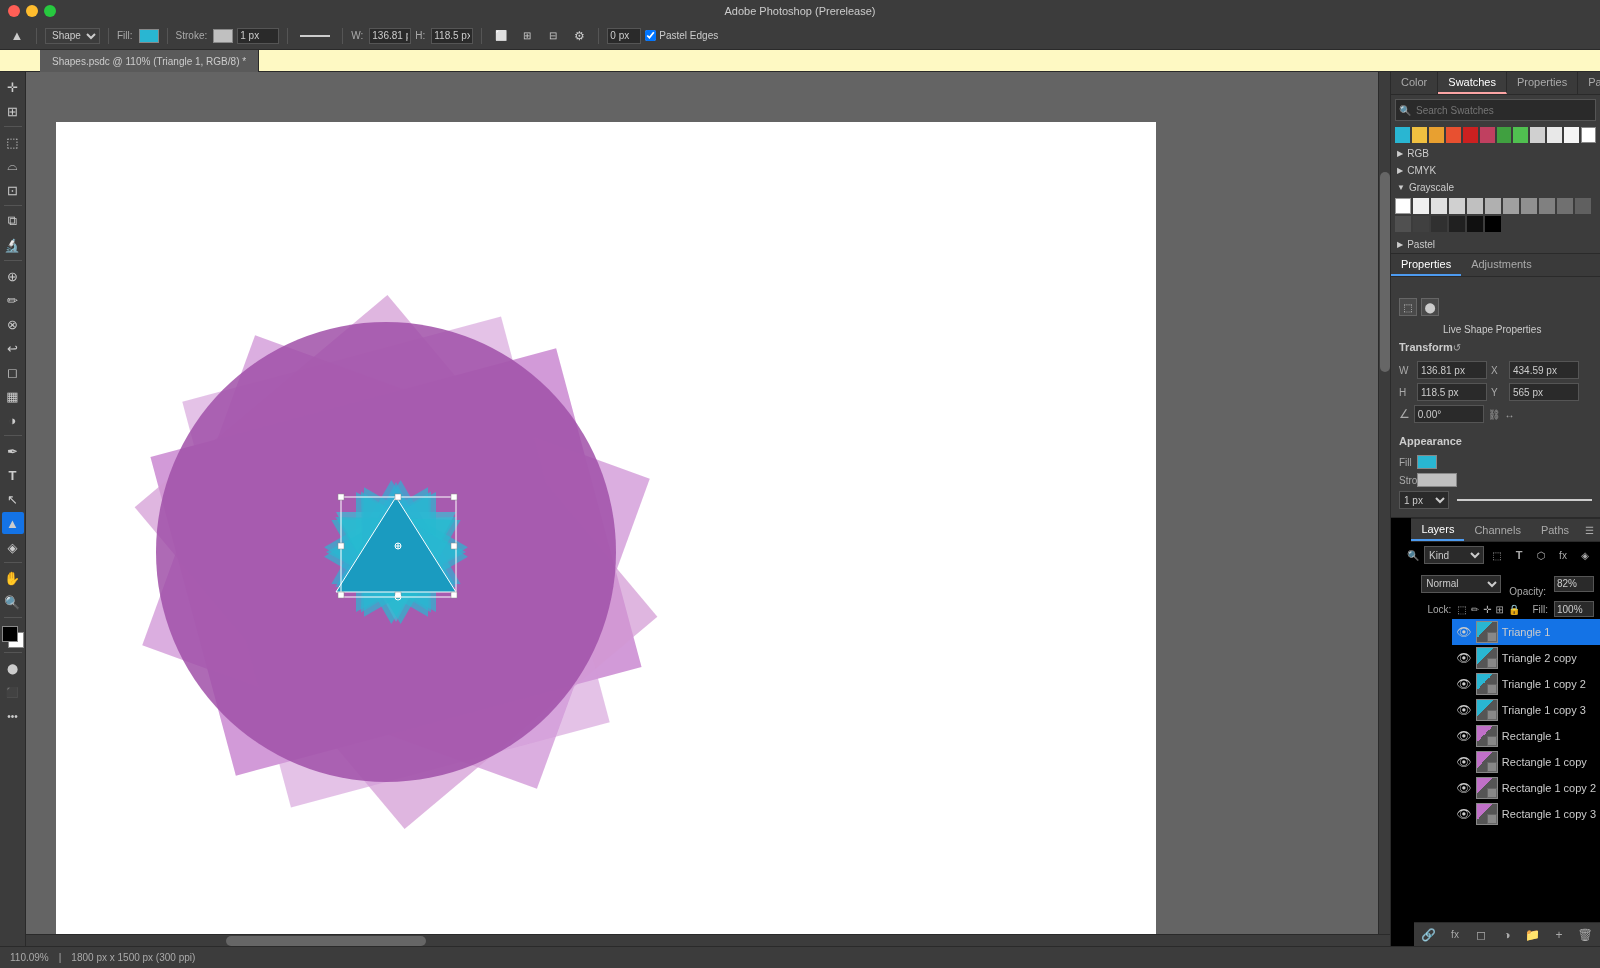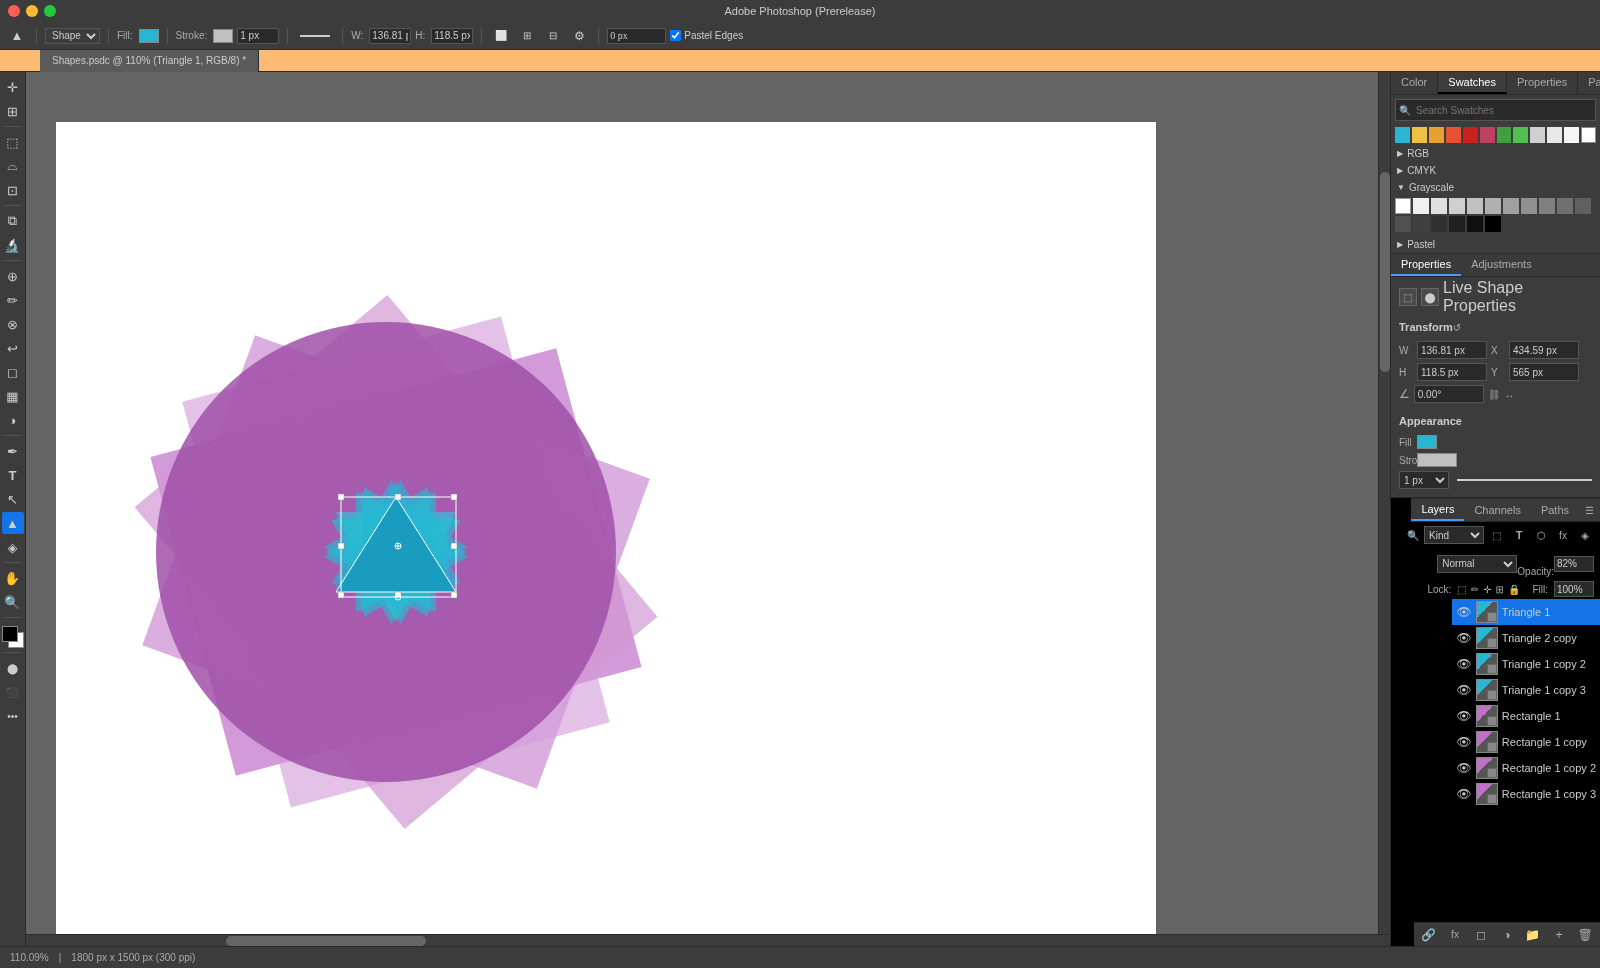--- a/index.html
+++ b/index.html
@@ -37,23 +37,22 @@
     .opt-color-box { width: 20px; height: 14px; background: #29b6d2; border: 1px solid #888; cursor: pointer; }
     .opt-stroke-box { width: 20px; height: 14px; background: #c0c0c0; border: 1px solid #888; cursor: pointer; }
     .opt-input { width: 42px; height: 16px; background: #2a2a2a; border: 1px solid #555; color: #ccc; font-size: 10px; padding: 0 2px; }
     .opt-dropdown { height: 16px; background: #3c3c3c; border: 1px solid #555; color: #ccc; font-size: 10px; padding: 0 2px; }
     .opt-checkbox-label { display: flex; align-items: center; gap: 3px; cursor: pointer; }
     .align-edges-check { width: 11px; height: 11px; }
 
     
     #tabbar {
       height: 22px;
-      background: #fdba74;
-      display: flex;
-      align-items: center;
+      background: #fef9c3;
+      display: flex;
       padding-left: 40px;
       border-bottom: 1px solid #2a2a2a;
     }
     .doc-tab {
       height: 22px;
       padding: 0 12px;
       background: #4a4a4a;
       border-right: 1px solid #2a2a2a;
       display: flex;
       align-items: center;
@@ -140,21 +139,21 @@
       background: #3a3a3a;
       border-bottom: 1px solid #2a2a2a;
     }
     .panel-tab {
       padding: 4px 10px;
       font-size: 11px;
       color: #aaa;
       cursor: pointer;
       border-right: 1px solid #2a2a2a;
     }
-    .panel-tab.active { color: #fff; background: #3c3c3c; border-bottom: 2px solid #000000; }
+    .panel-tab.active { color: #fff; background: #3c3c3c; border-bottom: 2px solid #fca5a5; }
     .swatch-search {
       width: 100%;
       height: 22px;
       background: #2a2a2a;
       border: 1px solid #555;
       color: #ccc;
       font-size: 10px;
       padding: 0 6px 0 20px;
     }
     .search-wrap { position: relative; padding: 4px; }
@@ -194,21 +193,21 @@
       display: flex;
       flex-direction: column;
       overflow: hidden;
       align-items: flex-end;
     }
     .layers-tabs { display: flex; background: #3a3a3a; border-bottom: 1px solid #2a2a2a; border-top: 1px solid #2a2a2a; align-items: center; }
     .layers-tab { padding: 4px 10px; font-size: 11px; color: #aaa; cursor: pointer; }
     .layers-tab.active { color: #fff; border-bottom: 2px solid #4d9bf0; }
     .layers-controls { display: flex; align-items: center; gap: 4px; padding: 4px 6px; }
     .layer-mode { width: 80px; height: 18px; background: #2a2a2a; border: 1px solid #555; color: #ccc; font-size: 10px; }
-    .layer-opacity-row { display: flex; align-items: center; gap: 0; padding: 2px 6px; }
+    .layer-opacity-row { display: flex; align-items: center; gap: 8px; padding: 2px 6px; }
     .opacity-label { font-size: 10px; color: #aaa; margin-top: 16px; }
     .opacity-input { width: 40px; height: 16px; background: #2a2a2a; border: 1px solid #555; color: #ccc; font-size: 10px; padding: 0 2px; }
     .lock-row { display: flex; align-items: center; gap: 6px; padding: 2px 6px; }
     .lock-label { font-size: 10px; color: #aaa; }
     .fill-label { font-size: 10px; color: #aaa; }
     .fill-input { width: 40px; height: 16px; background: #2a2a2a; border: 1px solid #555; color: #ccc; font-size: 10px; padding: 0 2px; }
     .layers-list { flex: 1; overflow-y: auto; }
     .layer-item { display: flex; align-items: center; height: 26px; padding: 0 4px; cursor: pointer; gap: 4px; }
     .layer-item.active { background: #1473e6; }
     .layer-vis { width: 16px; height: 16px; display: flex; align-items: center; justify-content: center; cursor: pointer; font-size: 12px; color: #ccc; }
@@ -297,21 +296,21 @@
   <input class="opt-input" type="text" value="136.81 px" style="">
   <span class="opt-label">H:</span>
   <input class="opt-input" type="text" value="118.5 px" style="">
   <div class="opt-sep"></div>
 
   <div class="tool-btn" style="font-size:10px;">⬜</div>
   <div class="tool-btn" style="font-size:10px;">⊞</div>
   <div class="tool-btn" style="font-size:10px;">⊟</div>
   <div class="tool-btn" style="font-size:12px;">⚙</div>
   <div class="opt-sep"></div>
-  <input class="opt-input" type="text" value="0 px" style="width: 59px; font-family: Liberation Serif, serif;">
+  <input class="opt-input" type="text" value="0 px" style="width: 34px;">
   <label class="opt-checkbox-label">
     <input type="checkbox" class="align-edges-check" checked="" style="">
     <span>Pastel Edges</span>
   </label>
 </div>
 
 <div id="tabbar">
   <div class="doc-tab active">
     <span>Shapes.psdc @ 110% (Triangle 1, RGB/8) *</span>
   </div>
@@ -509,21 +508,21 @@
           <span>Properties</span>
         </div>
         <div class="props-tab">
           <span>Adjustments</span>
         </div>
       </div>
 
       <div class="live-shape-row">
         <div class="live-shape-btn">⬚</div>
         <div class="live-shape-btn">⬤</div>
-        <span style="font-size:16px;color:#ccc;flex:1;">Live Shape Properties</span>
+        <span style="font-size:10px;color:#ccc;flex:1;margin-top:45px;">Live Shape Properties</span>
       </div>
 
       <div class="section-header">
         <span class="section-title">Transform</span>
         <span style="font-size:10px;color:#aaa;">↺</span>
       </div>
       <div class="props-section">
         <div class="props-row">
           <span class="props-label">W</span>
           <input class="props-input" type="text" value="136.81 px" style="">

